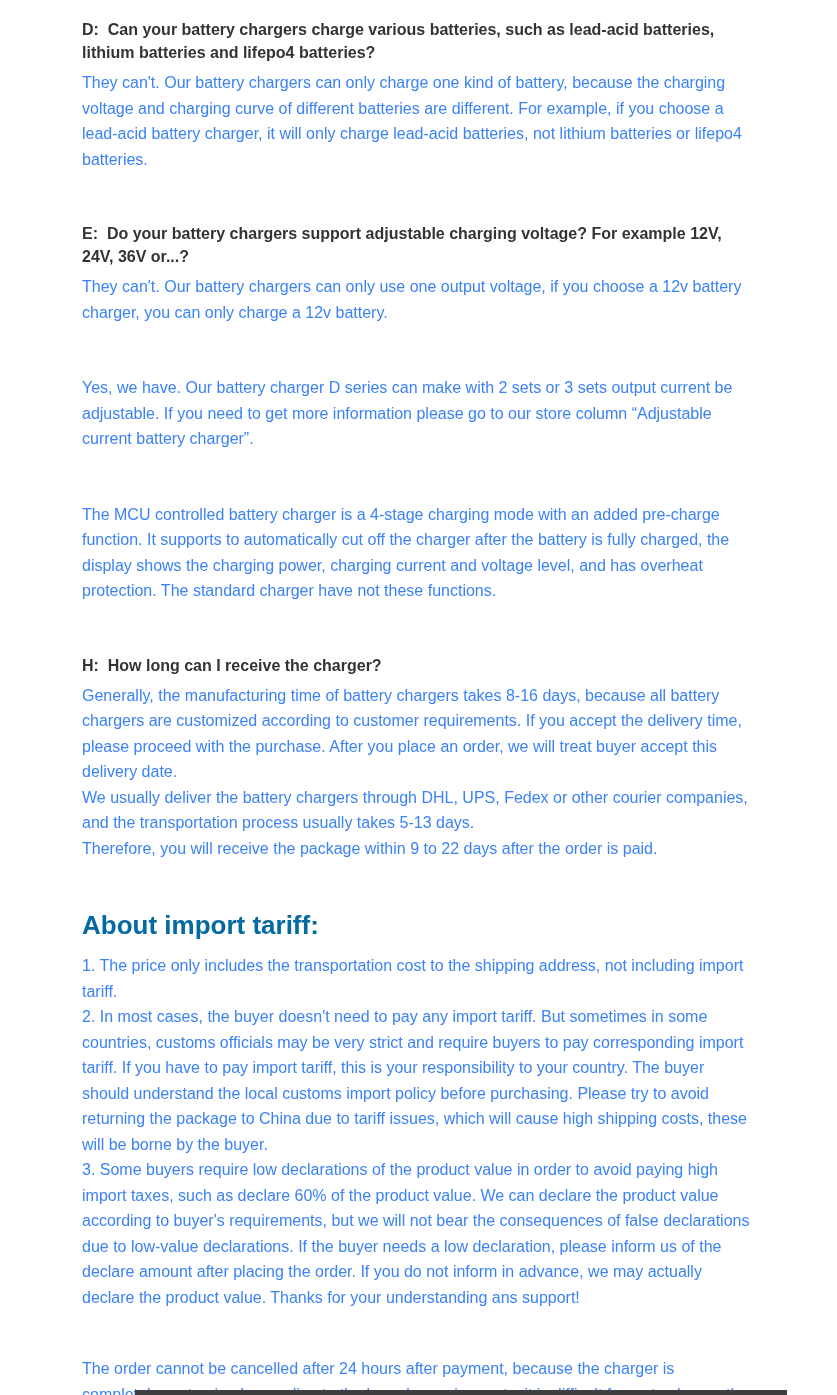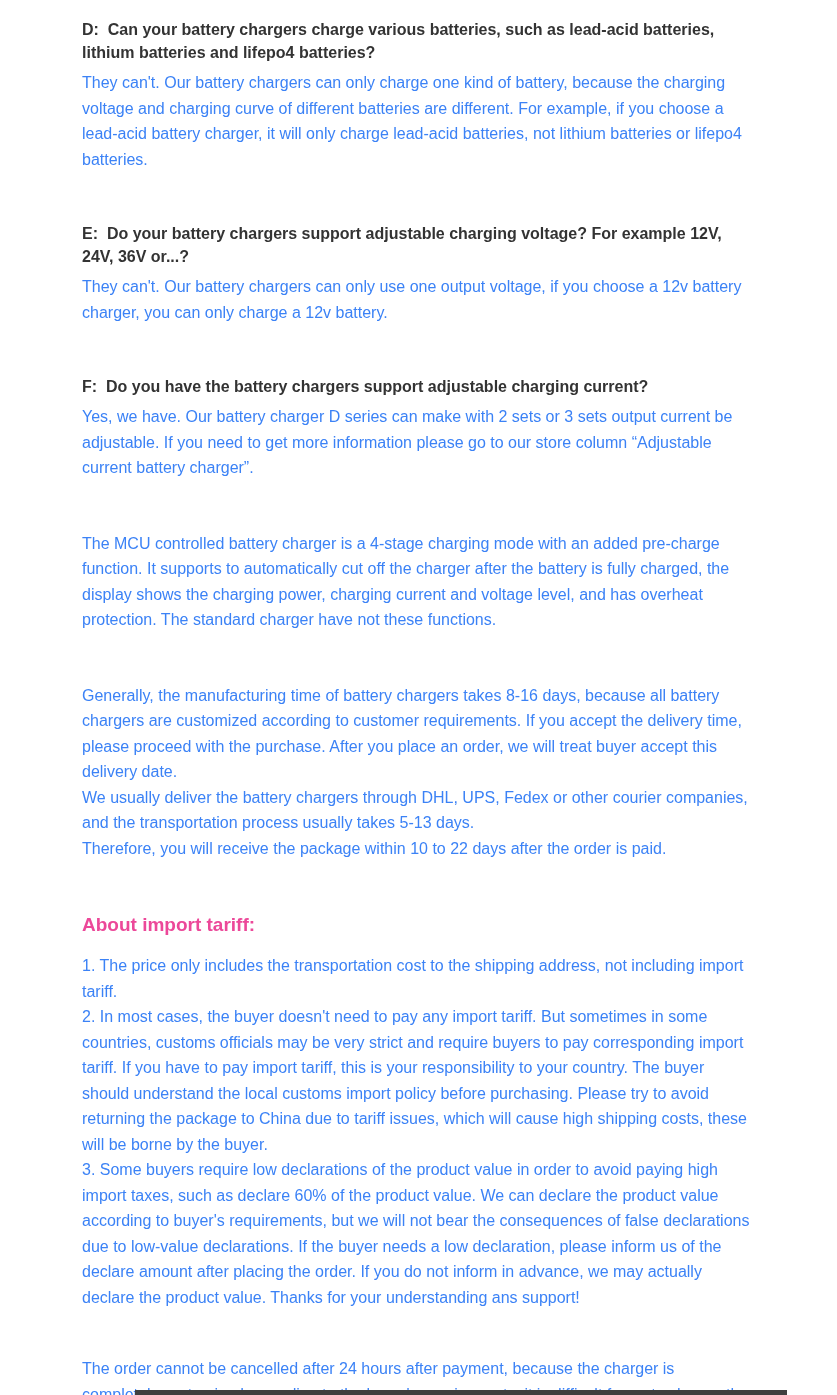--- a/index.html
+++ b/index.html
@@ -31,23 +31,23 @@
     font-size: 16px;
     font-weight: normal;
     color: #3b82f6;
     line-height: 25.5px;
     margin: 0;
   }
 
   .info-section { margin: 0 0 46px 0; }
 
   .info-title {
-    font-size: 19px;
+    font-size: 26px;
     font-weight: bold;
-    color: #ec4899;
+    color: #0369a1;
     line-height: 28px;
     margin: 0 0 14px 0;
   }
 
   .bottom-bar {
     position: absolute;
     bottom: 0;
     left: 85px;
     right: 0;
     height: 5px;
@@ -63,32 +63,32 @@
     <h3 class="faq-question">D:  Can your battery chargers charge various batteries, such as lead-acid batteries, lithium batteries and lifepo4 batteries?</h3>
     <p class="answer-paragraph">They can't. Our battery chargers can only charge one kind of battery, because the charging voltage and charging curve of different batteries are different. For example, if you choose a lead-acid battery charger, it will only charge lead-acid batteries, not lithium batteries or lifepo4 batteries.</p>
   </section>
 
   <section class="faq-item">
     <h3 class="faq-question">E:  Do your battery chargers support adjustable charging voltage? For example 12V, 24V, 36V or...?</h3>
     <p class="answer-paragraph">They can't. Our battery chargers can only use one output voltage, if you choose a 12v battery charger, you can only charge a 12v battery.</p>
   </section>
 
   <section class="faq-item">
-    <h3 class="faq-question">F:  Do you have the battery chargers support adjustable charging current?</h3>
     <p class="answer-paragraph">Yes, we have. Our battery charger D series can make with 2 sets or 3 sets output current be adjustable. If you need to get more information please go to our store column “Adjustable current battery charger”.</p>
   </section>
 
   <section class="faq-item">
     <p class="answer-paragraph">The MCU controlled battery charger is a 4-stage charging mode with an added pre-charge function. It supports to automatically cut off the charger after the battery is fully charged, the display shows the charging power, charging current and voltage level, and has overheat protection. The standard charger have not these functions.</p>
   </section>
 
   <section class="faq-item">
+    <h3 class="faq-question">H:  How long can I receive the charger?</h3>
     <p class="answer-paragraph">Generally, the manufacturing time of battery chargers takes 8-16 days, because all battery chargers are customized according to customer requirements. If you accept the delivery time, please proceed with the purchase. After you place an order, we will treat buyer accept this delivery date.</p>
     <p class="answer-paragraph">We usually deliver the battery chargers through DHL, UPS, Fedex or other courier companies, and the transportation process usually takes 5-13 days.</p>
-    <p class="answer-paragraph">Therefore, you will receive the package within 10 to 22 days after the order is paid.</p>
+    <p class="answer-paragraph">Therefore, you will receive the package within 9 to 22 days after the order is paid.</p>
   </section>
 
   <section class="info-section">
     <h2 class="info-title">About import tariff:</h2>
     <p class="info-paragraph">1. The price only includes the transportation cost to the shipping address, not including import tariff.</p>
     <p class="info-paragraph">2. In most cases, the buyer doesn't need to pay any import tariff. But sometimes in some countries, customs officials may be very strict and require buyers to pay corresponding import tariff. If you have to pay import tariff, this is your responsibility to your country. The buyer should understand the local customs import policy before purchasing. Please try to avoid returning the package to China due to tariff issues, which will cause high shipping costs, these will be borne by the buyer.</p>
     <p class="info-paragraph">3. Some buyers require low declarations of the product value in order to avoid paying high import taxes, such as declare 60% of the product value. We can declare the product value according to buyer's requirements, but we will not bear the consequences of false declarations due to low-value declarations. If the buyer needs a low declaration, please inform us of the declare amount after placing the order. If you do not inform in advance, we may actually declare the product value. Thanks for your understanding ans support!</p>
   </section>
 
   <section class="info-section">

